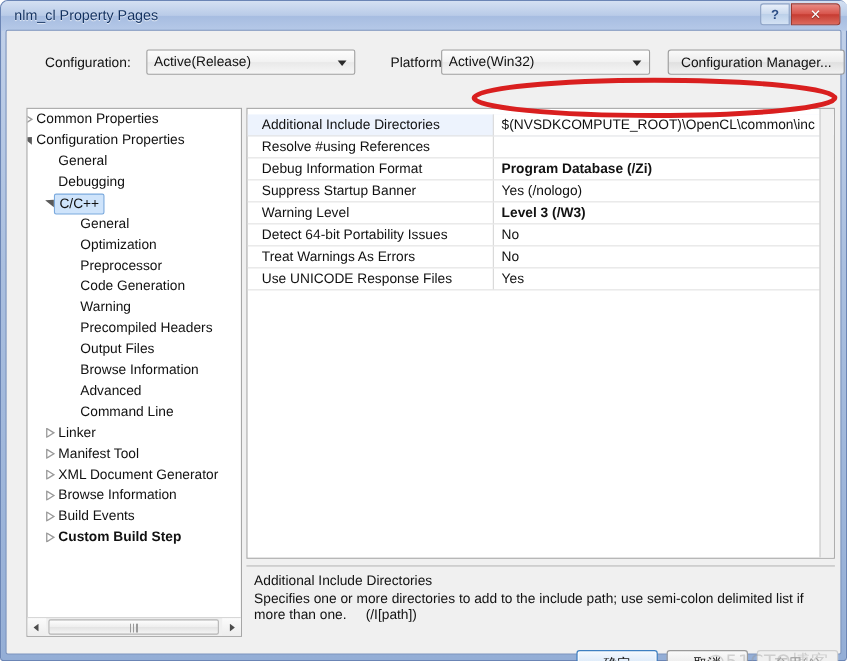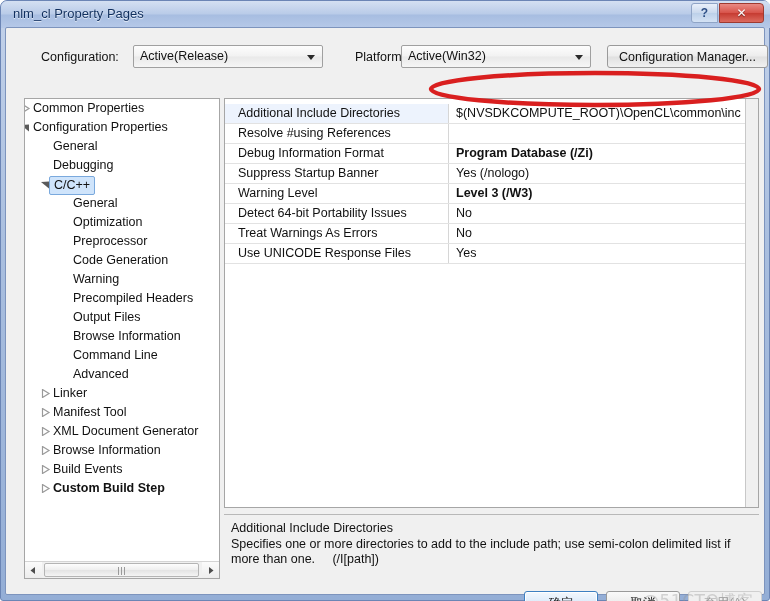--- a/index.html
+++ b/index.html
@@ -318,24 +318,24 @@
           <div class="tnode" style="top: 0px;">
             <span class="tlabel" style="left: 48px;">Precompiled Headers</span>
           </div>
           <div class="tnode" style="top: 0px;">
             <span class="tlabel" style="left: 48px;">Output Files</span>
           </div>
           <div class="tnode" style="top: 0px;">
             <span class="tlabel" style="left: 48px;">Browse Information</span>
           </div>
           <div class="tnode" style="top: 0px;">
+            <span class="tlabel" style="left: 48px;">Advanced</span>
+          </div>
+          <div class="tnode" style="top: 0px;">
             <span class="tlabel" style="left: 48px;">Command Line</span>
-          </div>
-          <div class="tnode" style="top: 0px;">
-            <span class="tlabel" style="left: 48px;">Advanced</span>
           </div>
           <div class="tnode" style="top: 0px;">
             <span class="tri-wrap" style="left: 14px;">
               <svg class="tri-svg" width="10" height="9" viewBox="0 0 10 9">
                 <polygon points="1.5,0.5 8,4.5 1.5,8.5" fill="none" stroke="#9a9a9a" stroke-width="1.2"></polygon>
               </svg>
             </span>
             <span class="tlabel" style="left: 28px;">Linker</span>
           </div>
           <div class="tnode" style="top: 0px;">

